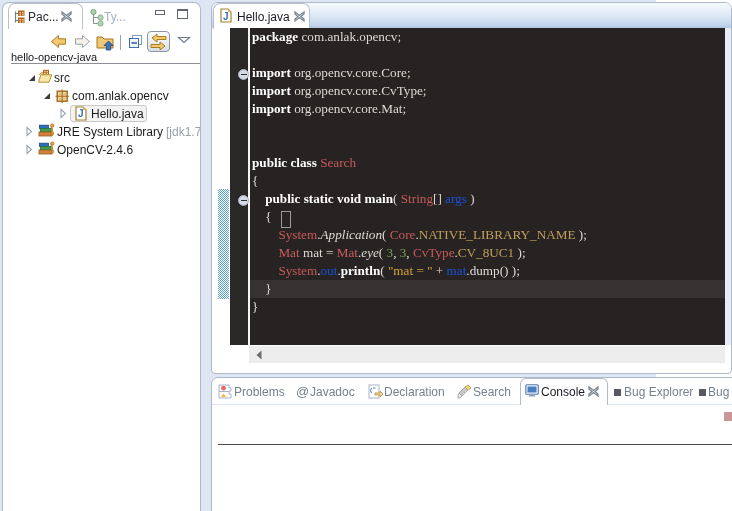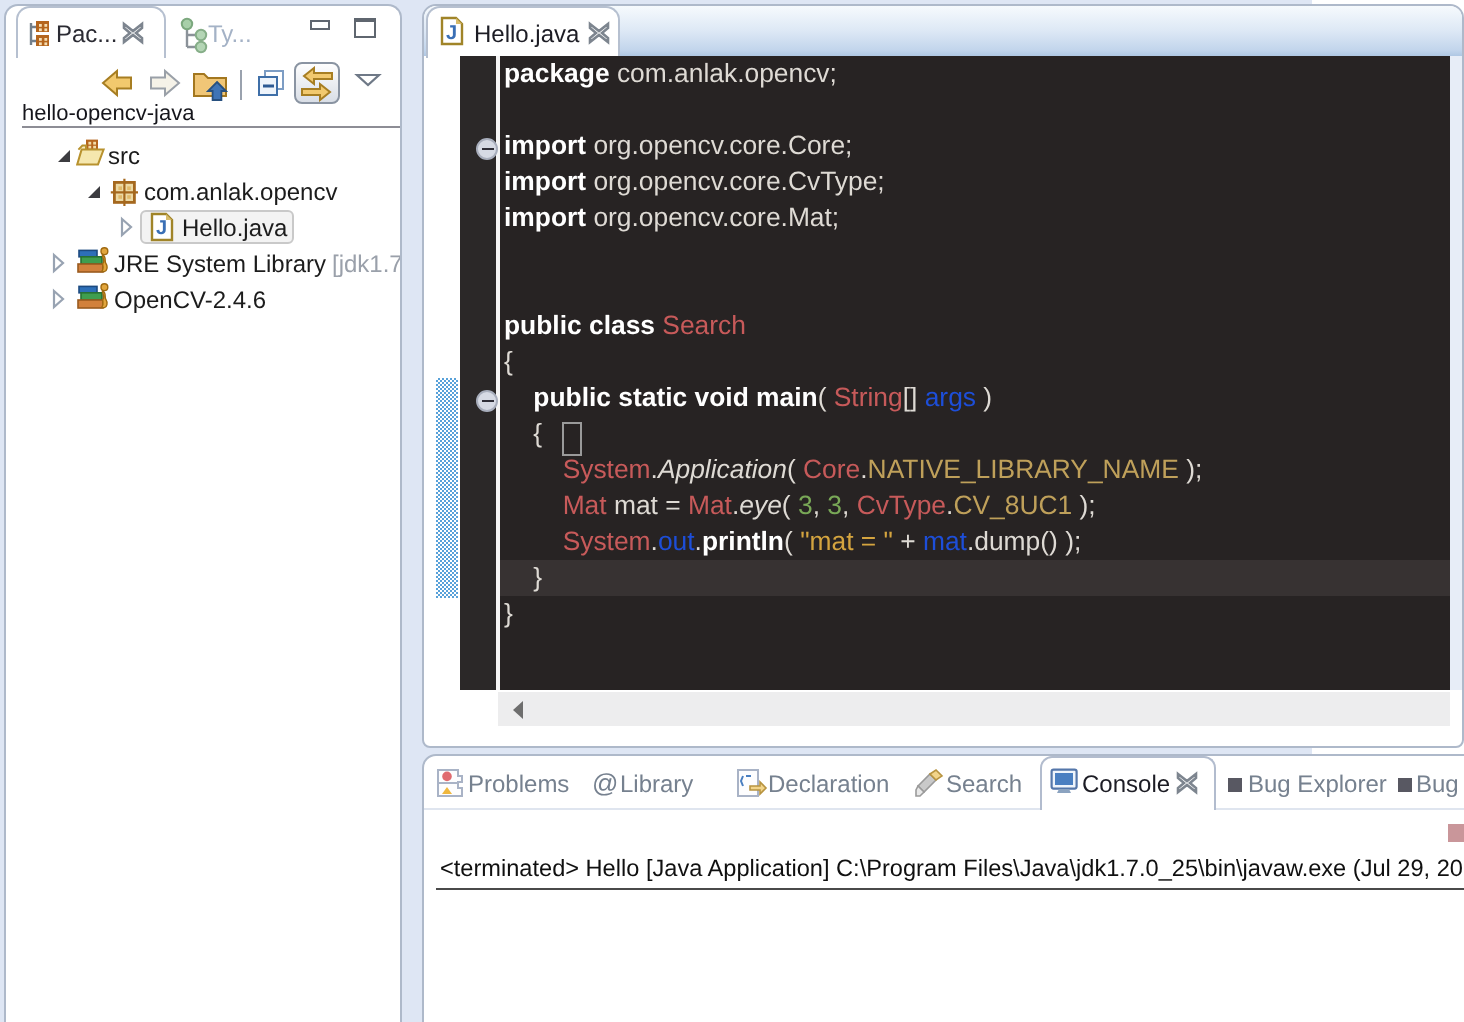--- a/index.html
+++ b/index.html
@@ -1,20 +1,20 @@
 <!DOCTYPE html>
 <html><head><meta charset="utf-8"><style>
 *{margin:0;padding:0;box-sizing:border-box}
 html,body{width:732px;height:511px;overflow:hidden}
 #root{position:relative;width:656px;height:511px;background:#dee6f4;font-family:"Liberation Sans",sans-serif}
 .abs{position:absolute}
 .panel{position:absolute;background:#fff;border:1px solid #aeb9ca;overflow:hidden}
 .tb{position:absolute;white-space:nowrap}
 .hatch{background-color:#fff;background-image:linear-gradient(45deg,#58a1d9 25%,transparent 25%,transparent 75%,#58a1d9 75%),linear-gradient(45deg,#58a1d9 25%,transparent 25%,transparent 75%,#58a1d9 75%);background-size:2px 2px;background-position:0 0,1px 1px}
-pre{font-family:Liberation Sans, sans-serif}
+pre{font-family:Liberation Serif, serif}
 .kw{color:#fff;font-weight:bold}
 .cls{color:#c75a5a}
 .fld{color:#1d4ed8}
 .cst{color:#bfa05a}
 .str{color:#d4a43f}
 .num{color:#79a857}
 .mi{font-style:italic}
 .treetxt{position:absolute;font-size:12px;line-height:13px;color:#1c1c1c;white-space:nowrap}
 .tabtxt{font-size:12px;color:#76818f;white-space:nowrap}
 </style></head>
@@ -205,21 +205,21 @@
   <div class="abs" style="left:0;top:26px;width:530px;height:1px;background:#dfe5ef"></div>
 
   <svg class="abs" style="left:6px;top:6px" width="16" height="16">
     <path d="M1 1 L11 1 L11 4 L13 4 L13 7 L11 7 L11 10 L13 10 L13 14 L1 14 Z" fill="#fdfdfe" stroke="#a9b3c6" stroke-width="1"></path>
     <path d="M1 7.5 H11" stroke="#a9b3c6" stroke-width="1"></path>
     <circle cx="5.5" cy="4.2" r="2.4" fill="#e06a6f"></circle>
     <path d="M5.5 9.5 L8 13 L3 13 Z" fill="#efb73e"></path>
   </svg>
   <div class="tb tabtxt" style="left:22px;top:7px">Problems</div>
   <div class="tb" style="left:84px;top:6px;font-size:13px;color:#76818f">@</div>
-  <div class="tb tabtxt" style="left:98px;top:7px">Library</div>
+  <div class="tb tabtxt" style="left:98px;top:7px">Javadoc</div>
   <svg class="abs" style="left:156px;top:6px" width="16" height="16">
     <rect x="1" y="1" width="10" height="13" fill="#fdfdfe" stroke="#a9b3c6"></rect>
     <path d="M3.5 4 L2.5 6.5 L3.5 9 M5 4 L7.5 4" stroke="#4a7fc1" stroke-width="1" fill="none"></path>
     <path d="M7 9 L12 9 L12 7 L15 10 L12 13 L12 11 L7 11 Z" fill="#f2d48a" stroke="#b89440" stroke-width="0.8"></path>
   </svg>
   <div class="tb tabtxt" style="left:172px;top:7px">Declaration</div>
   <svg class="abs" style="left:245px;top:6px" width="16" height="15">
     <path d="M2 9 L8 3 L11 6 L5 12 Z" fill="#c9c9c9" stroke="#9a9a9a" stroke-width="0.8"></path>
     <path d="M8 3 L11 1 L14 4 L11 6 Z" fill="#f2d48a" stroke="#b89440" stroke-width="0.8"></path>
     <path d="M2 9 L5 12 L3 14 L1 14 L1 11 Z" fill="#e8e8e8" stroke="#9a9a9a" stroke-width="0.8"></path>
@@ -236,16 +236,15 @@
   <svg class="abs" style="left:375px;top:7px" width="13" height="13">
         <path d="M2 2 L6.5 5.5 L11 2 L11 4 L8 6.5 L11 9 L11 11 L6.5 7.5 L2 11 L2 9 L5 6.5 L2 4 Z" fill="none" stroke="#7d858f" stroke-width="1.3"></path>
       </svg>
   <div class="abs" style="left:402px;top:11px;width:7px;height:7px;background:#585862"></div>
   <div class="tb tabtxt" style="left:412px;top:7px">Bug Explorer</div>
   <div class="abs" style="left:487px;top:11px;width:7px;height:7px;background:#585862"></div>
   <div class="tb tabtxt" style="left:496px;top:7px">Bug</div>
 
   <div class="abs" style="left:512px;top:34px;width:9px;height:9px;background:#c9969a"></div>
 
-  <div class="tb" style="left:8px;top:49px;font-size:11.8px;color:#101010">&lt;terminated&gt; Hello [Java Application] C:\Program Files\Java\jdk1.7.0_25\bin\javaw.exe (Jul 29, 20</div>
   <div class="abs" style="left:6px;top:66px;width:521px;height:1px;background:#4a4a4a"></div>
 </div>
 
 </div>
 </body></html>

